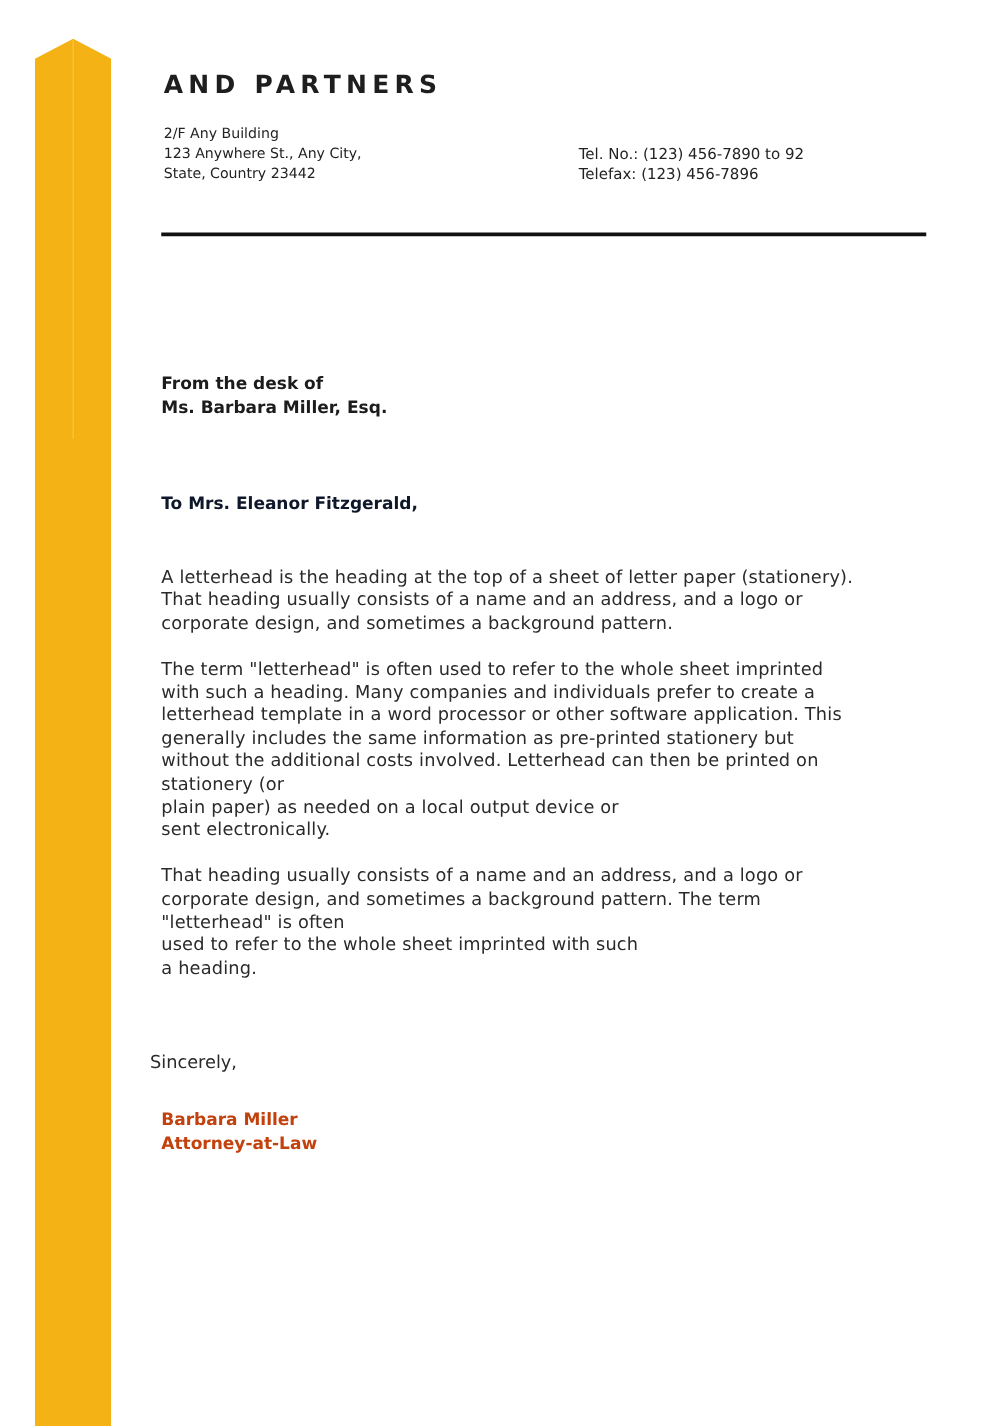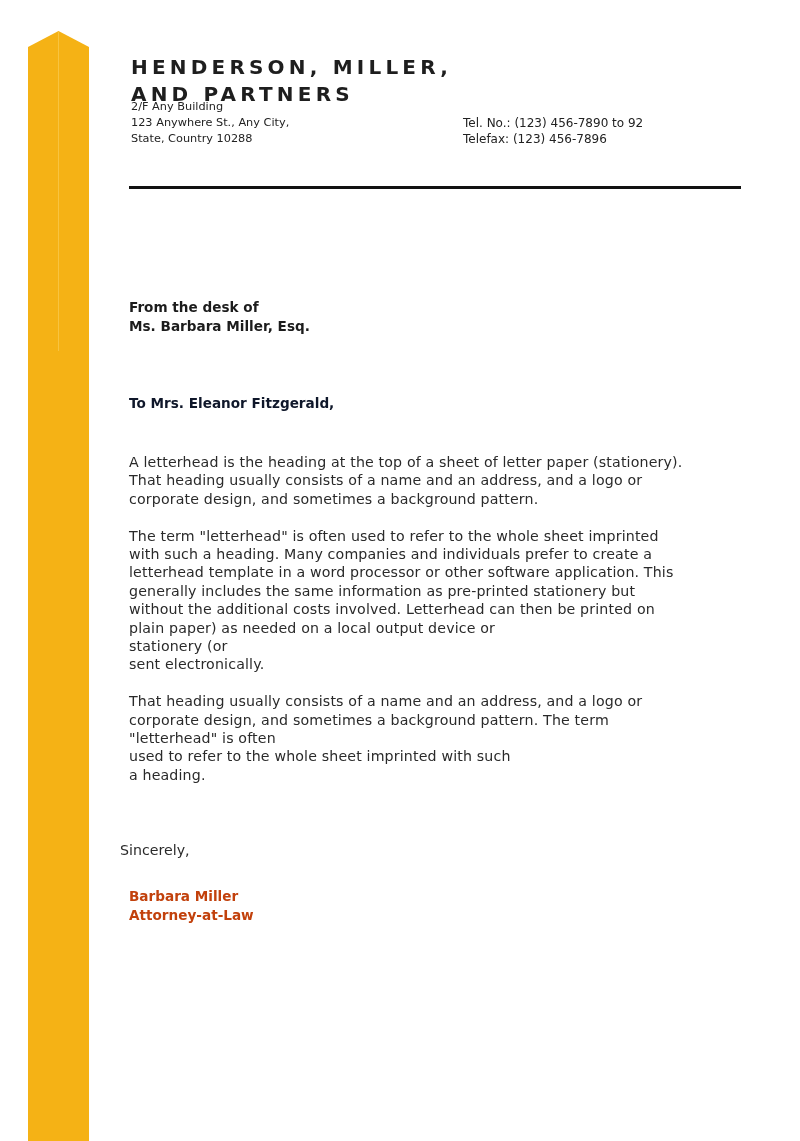--- a/index.html
+++ b/index.html
@@ -65,28 +65,27 @@
 <body>
 
 <div class="accent-bar">
   <svg width="61" height="1110" viewBox="0 0 61 1110">
     <polygon points="0,16 30.5,0 61,16 61,1110 0,1110" fill="#F5B215"></polygon>
     <line x1="30.5" y1="1" x2="30.5" y2="320" stroke="#F8C440" stroke-width="1"></line>
   </svg>
 </div>
 
 <div class="firm-name">
-  <div>HENDERSON, MILLER,</div>
   <div>AND PARTNERS</div>
 </div>
 
 <div class="address">
   <div>2/F Any Building</div>
   <div>123 Anywhere St., Any City,</div>
-  <div>State, Country 10288</div>
+  <div>State, Country 23442</div>
 </div>
 
 <div class="contact">
   <div>Tel. No.: (123) 456-7890 to 92</div>
   <div>Telefax: (123) 456-7896</div>
 </div>
 
 <div class="rule"></div>
 
 <div class="from-block">
@@ -101,22 +100,22 @@
     <div>A letterhead is the heading at the top of a sheet of letter paper (stationery).</div>
     <div>That heading usually consists of a name and an address, and a logo or</div>
     <div>corporate design, and sometimes a background pattern.</div>
   </div>
   <div class="para">
     <div>The term "letterhead" is often used to refer to the whole sheet imprinted</div>
     <div>with such a heading. Many companies and individuals prefer to create a</div>
     <div>letterhead template in a word processor or other software application. This</div>
     <div>generally includes the same information as pre-printed stationery but</div>
     <div>without the additional costs involved. Letterhead can then be printed on</div>
+    <div>stationery (or</div>
     <div>plain paper) as needed on a local output device or</div>
-    <div>stationery (or</div>
     <div>sent electronically.</div>
   </div>
   <div class="para">
     <div>That heading usually consists of a name and an address, and a logo or</div>
     <div>corporate design, and sometimes a background pattern. The term</div>
     <div>"letterhead" is often</div>
     <div>used to refer to the whole sheet imprinted with such</div>
     <div>a heading.</div>
   </div>
 </div>

